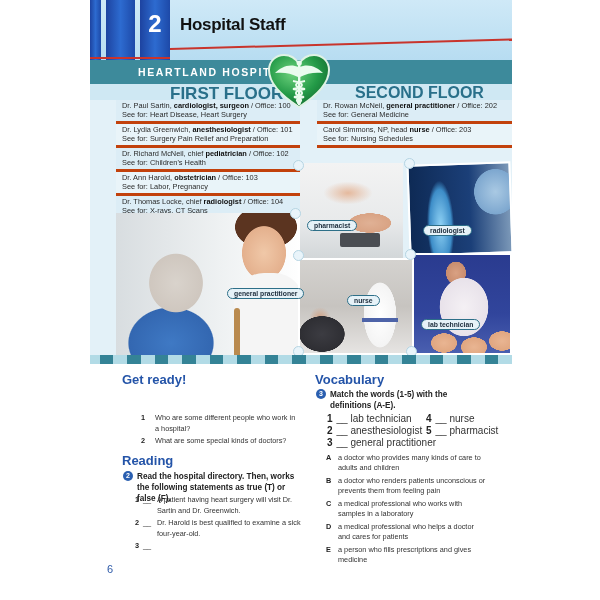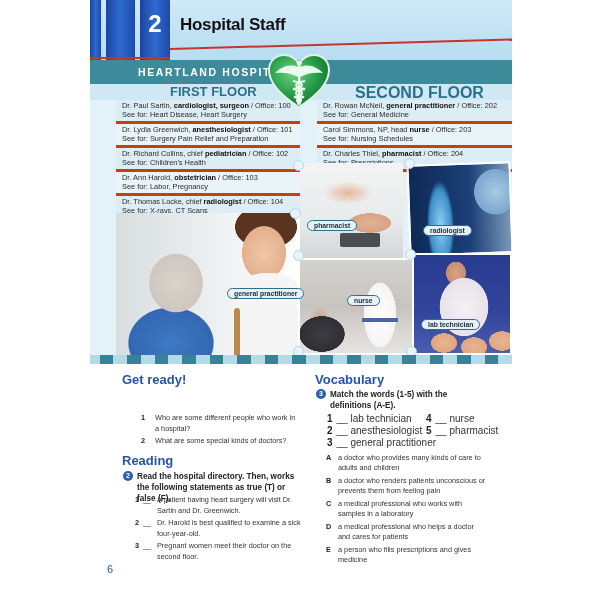--- a/index.html
+++ b/index.html
@@ -18,21 +18,21 @@
   .hdr-title { position: absolute; left: 90px; top: 15px; font-size: 17px; font-weight: bold; color: #111; letter-spacing: -0.3px; }
   .hdr-redline { position: absolute; left: 80px; top: 48px; width: 360px; height: 2px; background: #c8342c; transform: rotate(-1.6deg); transform-origin: left center; }
   .hdr-redline.l2 { left: 0; top: 57px; width: 80px; transform: none; }
 
   
   .banner { position: absolute; left: 90px; top: 60px; width: 422px; height: 24px; background: #3d8a9b; }
   .banner-left { position: absolute; left: 48px; top: 6px; color: #fff; font-weight: bold; font-size: 10.5px; letter-spacing: 1.6px; }
   .banner-right { position: absolute; left: 248px; top: 6px; color: #fff; font-weight: bold; font-size: 10px; letter-spacing: 3.2px; margin-top: 37px; }
 
   .floorbar { position: absolute; left: 90px; top: 84px; width: 422px; height: 16px; background: #cfe8f3; }
-  .floor-l { position: absolute; left: 80px; top: 0px; font-weight: bold; font-size: 13px; color: #29708a; }
+  .floor-l { position: absolute; left: 80px; top: 0px; font-weight: bold; font-size: 17px; color: #29708a; }
   .floor-r { position: absolute; left: 265px; top: 0px; font-weight: bold; font-size: 16px; color: #29708a; }
 
   
   .logo { position: absolute; left: 267px; top: 53px; width: 64px; height: 56px; }
 
   
   .dir { position: absolute; left: 90px; top: 100px; width: 422px; height: 255px; background: #e3f1f8; overflow: hidden; }
   .dir-col { position: absolute; font-size: 7.4px; line-height: 9px; color: #2a2a2a; }
   .dir-col.left { left: 26px; top: 0; width: 184px; }
   .dir-col.right { left: 227px; top: 0; width: 200px; }
@@ -130,30 +130,29 @@
   </div>
   <div class="floorbar">
     <div class="floor-l">FIRST FLOOR</div>
     <div class="floor-r">SECOND FLOOR</div>
   </div>
 
   <div class="dir">
     <div class="dir-col left">
       <div class="entry"><span>Dr. Paul Sartin, </span><b>cardiologist, surgeon</b><span> / Office: 100</span><br><span>See for: Heart Disease, Heart Surgery</span></div>
       <div class="entry"><span>Dr. Lydia Greenwich, </span><b>anesthesiologist</b><span> / Office: 101</span><br><span>See for: Surgery Pain Relief and Preparation</span></div>
-      <div class="entry"><span>Dr. Richard Collins, chief </span><b>pediatrician</b><span> / Office: 102</span><br><span>See for: Children's Health</span></div>
+      <div class="entry"><span>Dr. Richard McNeil, chief </span><b>pediatrician</b><span> / Office: 102</span><br><span>See for: Children's Health</span></div>
       <div class="entry"><span>Dr. Ann Harold, </span><b>obstetrician</b><span> / Office: 103</span><br><span>See for: Labor, Pregnancy</span></div>
       <div class="entry"><span>Dr. Thomas Locke, chief </span><b>radiologist</b><span> / Office: 104</span><br><span>See for: X-rays, CT Scans</span></div>
       <div class="entry" style="background:transparent;border:none"><span>Carol Howard, </span><b>lab technician</b><span></span><br><span>See for: Test Results</span></div>
     </div>
 
     <div class="dir-col right">
       <div class="entry"><span>Dr. Rowan McNeil, </span><b>general practitioner</b><span> / Office: 202</span><br><span>See for: General Medicine</span></div>
       <div class="entry"><span>Carol Simmons, NP, head </span><b>nurse</b><span> / Office: 203</span><br><span>See for: Nursing Schedules</span></div>
-      <div class="entry"><span>Dr. Charles Thiel, </span><b>pharmacist</b><span> / Office: 204</span><br><span>See for: Prescriptions</span></div>
     </div>
 
     <div class="photo ph-gp">
       <div class="coat"></div>
       <div class="cane"></div>
     </div>
     <div class="photo ph-ph">
         <div class="dev"></div>
       </div>
     <div class="photo ph-rad"></div>
@@ -219,21 +218,21 @@
   </div>
 
   <div class="sec-title" style="left:122px;top:453px">Reading</div>
   <div class="task" style="left:123px;top:471px;width:182px">
     <span class="num">2</span>
     <span class="txt">Read the hospital directory. Then, works the following statements as true (T) or false (F).</span>
   </div>
   <div class="items" style="left:135px;top:495px;width:170px">
     <div class="row"><span class="n">1</span><span class="blank">__</span><span>A patient having heart surgery will visit Dr. Sartin and Dr. Greenwich.</span></div>
     <div class="row"><span class="n">2</span><span class="blank">__</span><span>Dr. Harold is best qualified to examine a sick four-year-old.</span></div>
-    <div class="row"><span class="n">3</span><span class="blank">__</span><span>Pregnant women meet their doctor on the second floor.</span></div>
+    <div class="row"><span class="n">3</span><span class="blank">__</span></div>
   </div>
 
   <div class="sec-title" style="left:315px;top:372px">Vocabulary</div>
   <div class="task" style="left:316px;top:389px;width:170px">
     <span class="num">3</span>
     <span class="txt">Match the words (1-5) with the definitions (A-E).</span>
   </div>
   <div class="vgrid" style="left:327px;top:413px;width:180px;height:40px">
     <div class="vr" style="left:0;top:0"><span class="n">1</span><span>__</span> <span>lab technician</span></div>
     <div class="vr" style="left:0;top:12px"><span class="n">2</span><span>__</span> <span>anesthesiologist</span></div>

